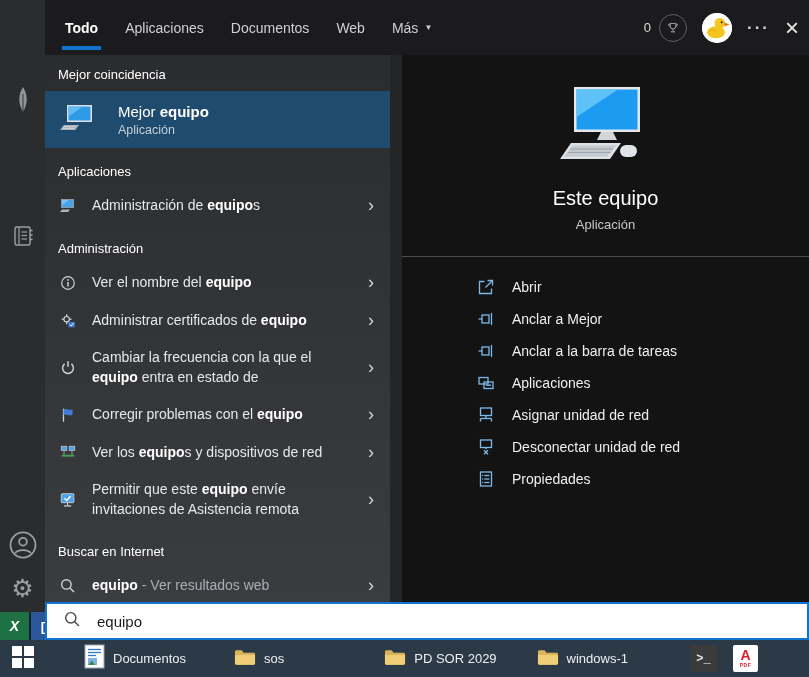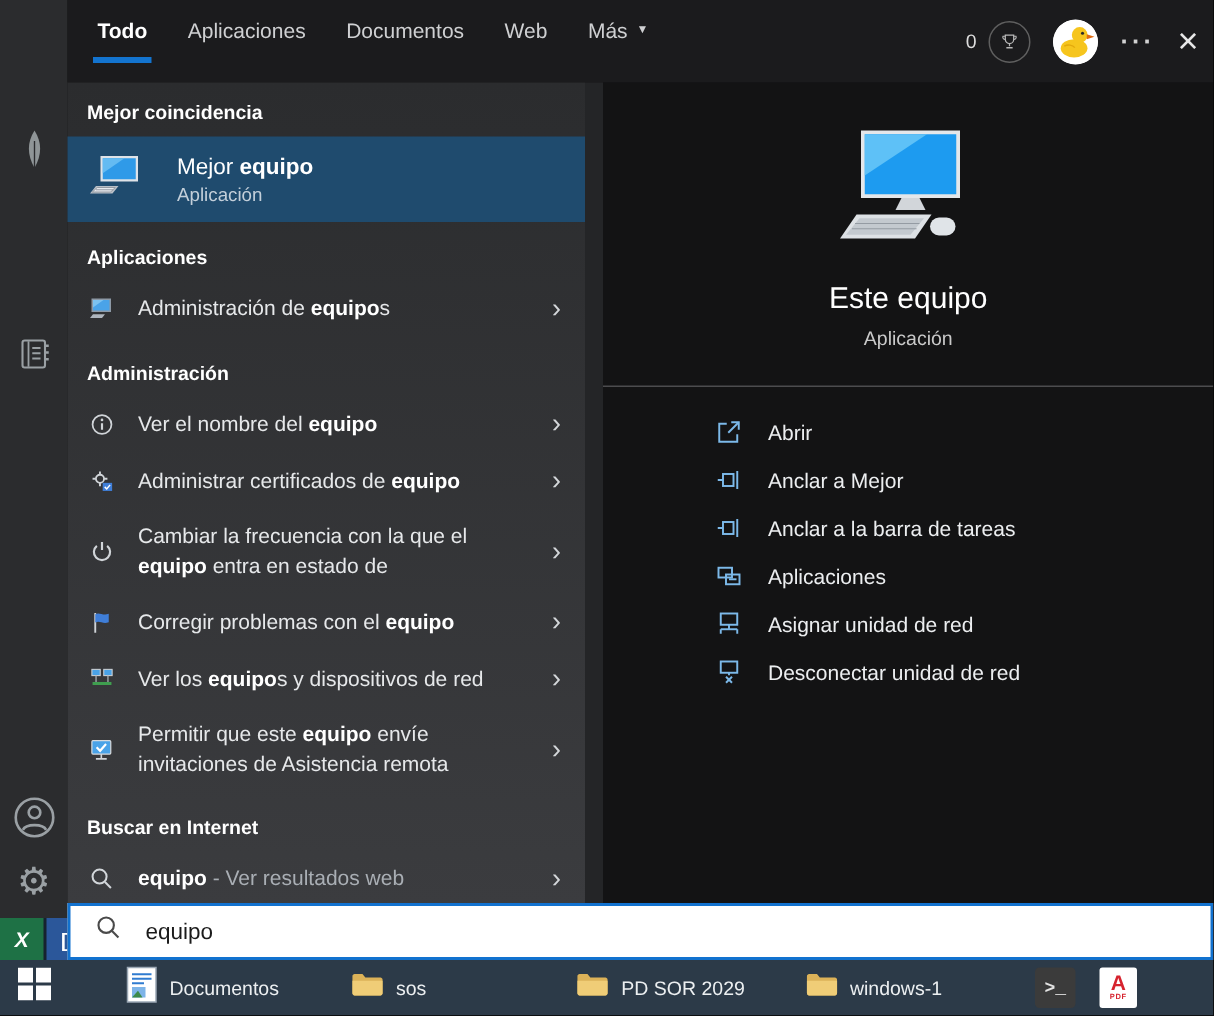--- a/index.html
+++ b/index.html
@@ -5,36 +5,36 @@
   html,body{margin:0;padding:0;background:#000;}
   #root{position:relative;width:809px;height:677px;background:#141415;overflow:hidden;
         font-family:"Liberation Sans","DejaVu Sans",sans-serif;-webkit-font-smoothing:antialiased;}
   
   #sidebar{position:absolute;left:0;top:0;width:45px;height:612px;background:#2b2c2e;}
   .sb-icon{position:absolute;left:0;width:45px;display:flex;justify-content:center;color:#9aa0a4;}
   .sb-0{top:86px}.sb-1{top:224px}.sb-2{top:530px}.sb-3{top:574px}
   .gear-glyph{font-size:25px;line-height:28px;color:#9aa0a4;}
   
   #topbar{position:absolute;left:45px;top:0;width:764px;height:55px;background:#1b1b1d;}
-  #tabs{position:absolute;left:20px;top:0;height:39px;display:flex;align-items:center;gap:27px;}
+  #tabs{position:absolute;left:20px;top:0;height:39px;display:flex;gap:27px;}
   .tab{position:relative;height:55px;display:flex;align-items:center;gap:6px;font-size:14px;color:#cfd0d2;cursor:default;}
   .tab.selected{color:#fff;font-weight:700;}
   .tab.selected::after{content:"";position:absolute;left:-3px;right:-3px;bottom:5px;height:4px;background:#1374cf;}
   .dd{font-size:8px;color:#cfd0d2;}
   #topbar-right{position:absolute;right:10px;top:0;height:55px;display:flex;align-items:center;gap:15px;}
   #rewards{display:flex;align-items:center;gap:8px;}
   #rewards-count{font-size:13px;color:#ddd;}
   #trophy-circle{width:26px;height:26px;border:1.5px solid #5f5f5f;border-radius:50%;display:flex;align-items:center;justify-content:center;}
   #avatar{width:30px;height:30px;border-radius:50%;background:#fff;display:flex;align-items:center;justify-content:center;overflow:hidden;}
   #more-btn{font-size:17px;letter-spacing:2px;color:#d2d2d2;font-weight:700;}
   #close-btn{font-size:24px;font-weight:300;color:#e8e8e8;line-height:20px;}
   
   #left-panel{position:absolute;left:45px;top:55px;width:345px;height:548px;
               background:linear-gradient(#2b2c2e,#3b3c3f);color:#e6e8ea;}
-  .sec-header{padding:16px 13px 8px;font-size:13px;font-weight:700;color:#fff;}
+  .sec-header{padding:16px 13px 8px;font-size:13px;font-weight:400;color:#fff;}
   .sec-header.first{padding:12px 13px 9px;}
   #best-row{display:flex;align-items:center;gap:16px;background:#1f4b6e;height:57px;padding-left:13px;}
   #best-titles{display:flex;flex-direction:column;gap:3px;}
   #best-title{font-size:15px;color:#fff;}
   #best-title .b2{font-weight:700;}
   #best-sub{font-size:12.5px;color:#c3cfda;}
   .row{display:flex;align-items:center;padding:8px 8px 8px 13px;min-height:22px;}
   .row-icon{width:20px;height:20px;flex:0 0 20px;margin-right:14px;display:flex;align-items:center;justify-content:center;}
   .row-text{flex:0 1 auto;max-width:250px;font-size:14px;line-height:1.42;color:#e6e8ea;}
   .row-text .b{font-weight:700;color:#fff;}
@@ -352,20 +352,34 @@
           <span class="action-icon">
             <svg width="20" height="20" viewBox="0 0 20 20" fill="none" xmlns="http://www.w3.org/2000/svg">
               <rect x="4.5" y="3" width="11" height="7.5" stroke="#7cb9e9" stroke-width="1.3" fill="none"></rect>
               <line x1="10" y1="10.5" x2="10" y2="12.2" stroke="#7cb9e9" stroke-width="1.3" fill="none"></line>
               <line x1="8" y1="13.2" x2="12" y2="17.2" stroke="#7cb9e9" stroke-width="1.3" fill="none"></line>
               <line x1="12" y1="13.2" x2="8" y2="17.2" stroke="#7cb9e9" stroke-width="1.3" fill="none"></line>
             </svg>
           </span>
           <span class="action-label">Desconectar unidad de red</span>
         </div>
+        <div class="action">
+          <span class="action-icon">
+            <svg width="20" height="20" viewBox="0 0 20 20" fill="none" xmlns="http://www.w3.org/2000/svg">
+              <rect x="4.5" y="3" width="11" height="14" stroke="#7cb9e9" stroke-width="1.3" fill="none"></rect>
+              <line x1="8.3" y1="6.5" x2="13.4" y2="6.5" stroke="#7cb9e9" stroke-width="1.3" fill="none"></line>
+              <line x1="8.3" y1="10" x2="13.4" y2="10" stroke="#7cb9e9" stroke-width="1.3" fill="none"></line>
+              <line x1="8.3" y1="13.5" x2="13.4" y2="13.5" stroke="#7cb9e9" stroke-width="1.3" fill="none"></line>
+              <circle cx="6.7" cy="6.5" r="0.7" fill="#7cb9e9"></circle>
+              <circle cx="6.7" cy="10" r="0.7" fill="#7cb9e9"></circle>
+              <circle cx="6.7" cy="13.5" r="0.7" fill="#7cb9e9"></circle>
+            </svg>
+          </span>
+          <span class="action-label">Propiedades</span>
+        </div>
       </div>
   </div>
 
   <div id="corner-zone">
     <div id="excel-corner">X</div>
     <div id="word-corner">[</div>
   </div>
 
   <div id="searchbar">
     <span id="search-glyph"><svg width="19" height="19" viewBox="0 0 20 20" fill="none" xmlns="http://www.w3.org/2000/svg">

